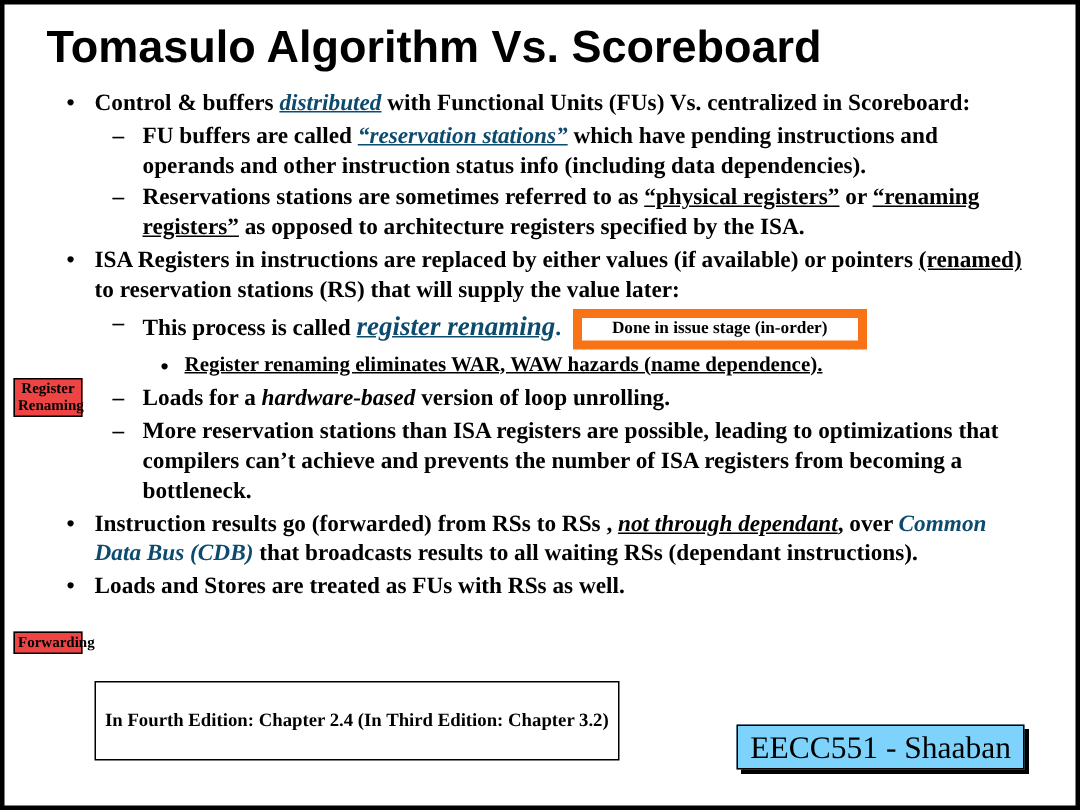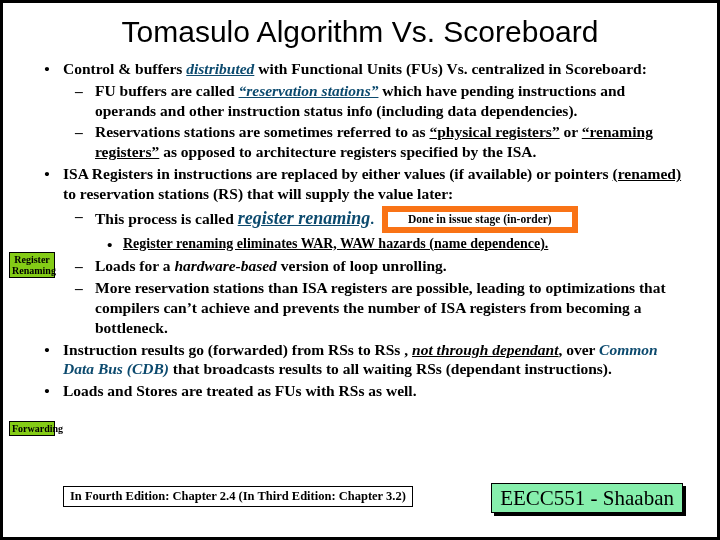--- a/index.html
+++ b/index.html
@@ -1,36 +1,36 @@
 <!DOCTYPE html>
 <html><head>
 <meta charset="utf-8">
 <style>
   body { margin:0; padding:0; background:#fff; }
   .slide { width:720px; height:540px; box-sizing:border-box; border:3px solid #000; padding:8px 28px 0 28px; font-family:"Times New Roman",serif; position:relative; }
-  .title { font-family:Arial,Helvetica,sans-serif; font-size:30px; font-weight:400; text-align:center; margin:4px 0 10px 0; }
+  .title { font-family:Arial,Helvetica,sans-serif; font-size:30px; font-weight:700; margin:4px 0 10px 0; }
   .content { font-size:15.5px; font-weight:bold; line-height:1.28; }
   .b1 { display:flex; margin-bottom:2px; }
   .b1 > .dot { width:32px; flex:none; text-align:center; }
   .b1 > .txt { flex:1; }
   .b2 { display:flex; margin-left:44px; margin-bottom:2px; }
   .b2 > .dot { width:20px; flex:none; }
   .b2 > .txt { flex:1; }
   .b3 { display:flex; margin-left:76px; margin-bottom:2px; }
   .b3 > .dot { width:16px; flex:none; }
   .b3 > .txt { flex:1; font-size:14px; }
   .red { color:#0c4a6e; }
   .ul { text-decoration:underline; }
   .it { font-style:italic; }
-  .tag { position:absolute; border:1px solid #000; font-size:10px; font-weight:bold; padding:1px 2px; background:#84cc16; line-height:1.1; text-align:center; }
+  .tag { position:absolute; border:1px solid #000; font-size:10px; font-weight:bold; padding:1px 2px; background:#ef4444; line-height:1.1; text-align:center; }
   .tag.rr { left:6px; top:249px; width:40px; }
   .tag.fwd { left:6px; top:418px; width:40px; }
   .issue { font-size:11.5px; border:6px solid #f97316; padding:0 20px; display:inline-block; vertical-align:1px; margin-left:4px;text-align:center; }
-  .footer-ref { position:absolute; left:60px; bottom:30px; border:1px solid #000; padding:2px 6px; font-size:12.5px; font-weight:bold;margin-top:36px; }
-  .footer-right { position:absolute; right:34px; bottom:24px; border:1px solid #000; background:#86efac; padding:2px 8px 1px 8px; font-size:21px; box-shadow:3px 3px 0 #000; }
+  .footer-ref { position:absolute; left:60px; bottom:30px; border:1px solid #000; padding:18px 6px; font-size:12.5px; font-weight:bold;margin-top:36px; }
+  .footer-right { position:absolute; right:34px; bottom:24px; border:1px solid #000; background:#7dd3fc; padding:2px 8px 1px 8px; font-size:21px; box-shadow:3px 3px 0 #000; }
   .footer-sub { position:absolute; right:34px; bottom:8px; font-size:11px; font-weight:bold; }
 </style>
 </head>
 <body>
 
 <div class="slide">
 
   <div class="title">Tomasulo Algorithm Vs. Scoreboard</div>
 
   <div class="content">

